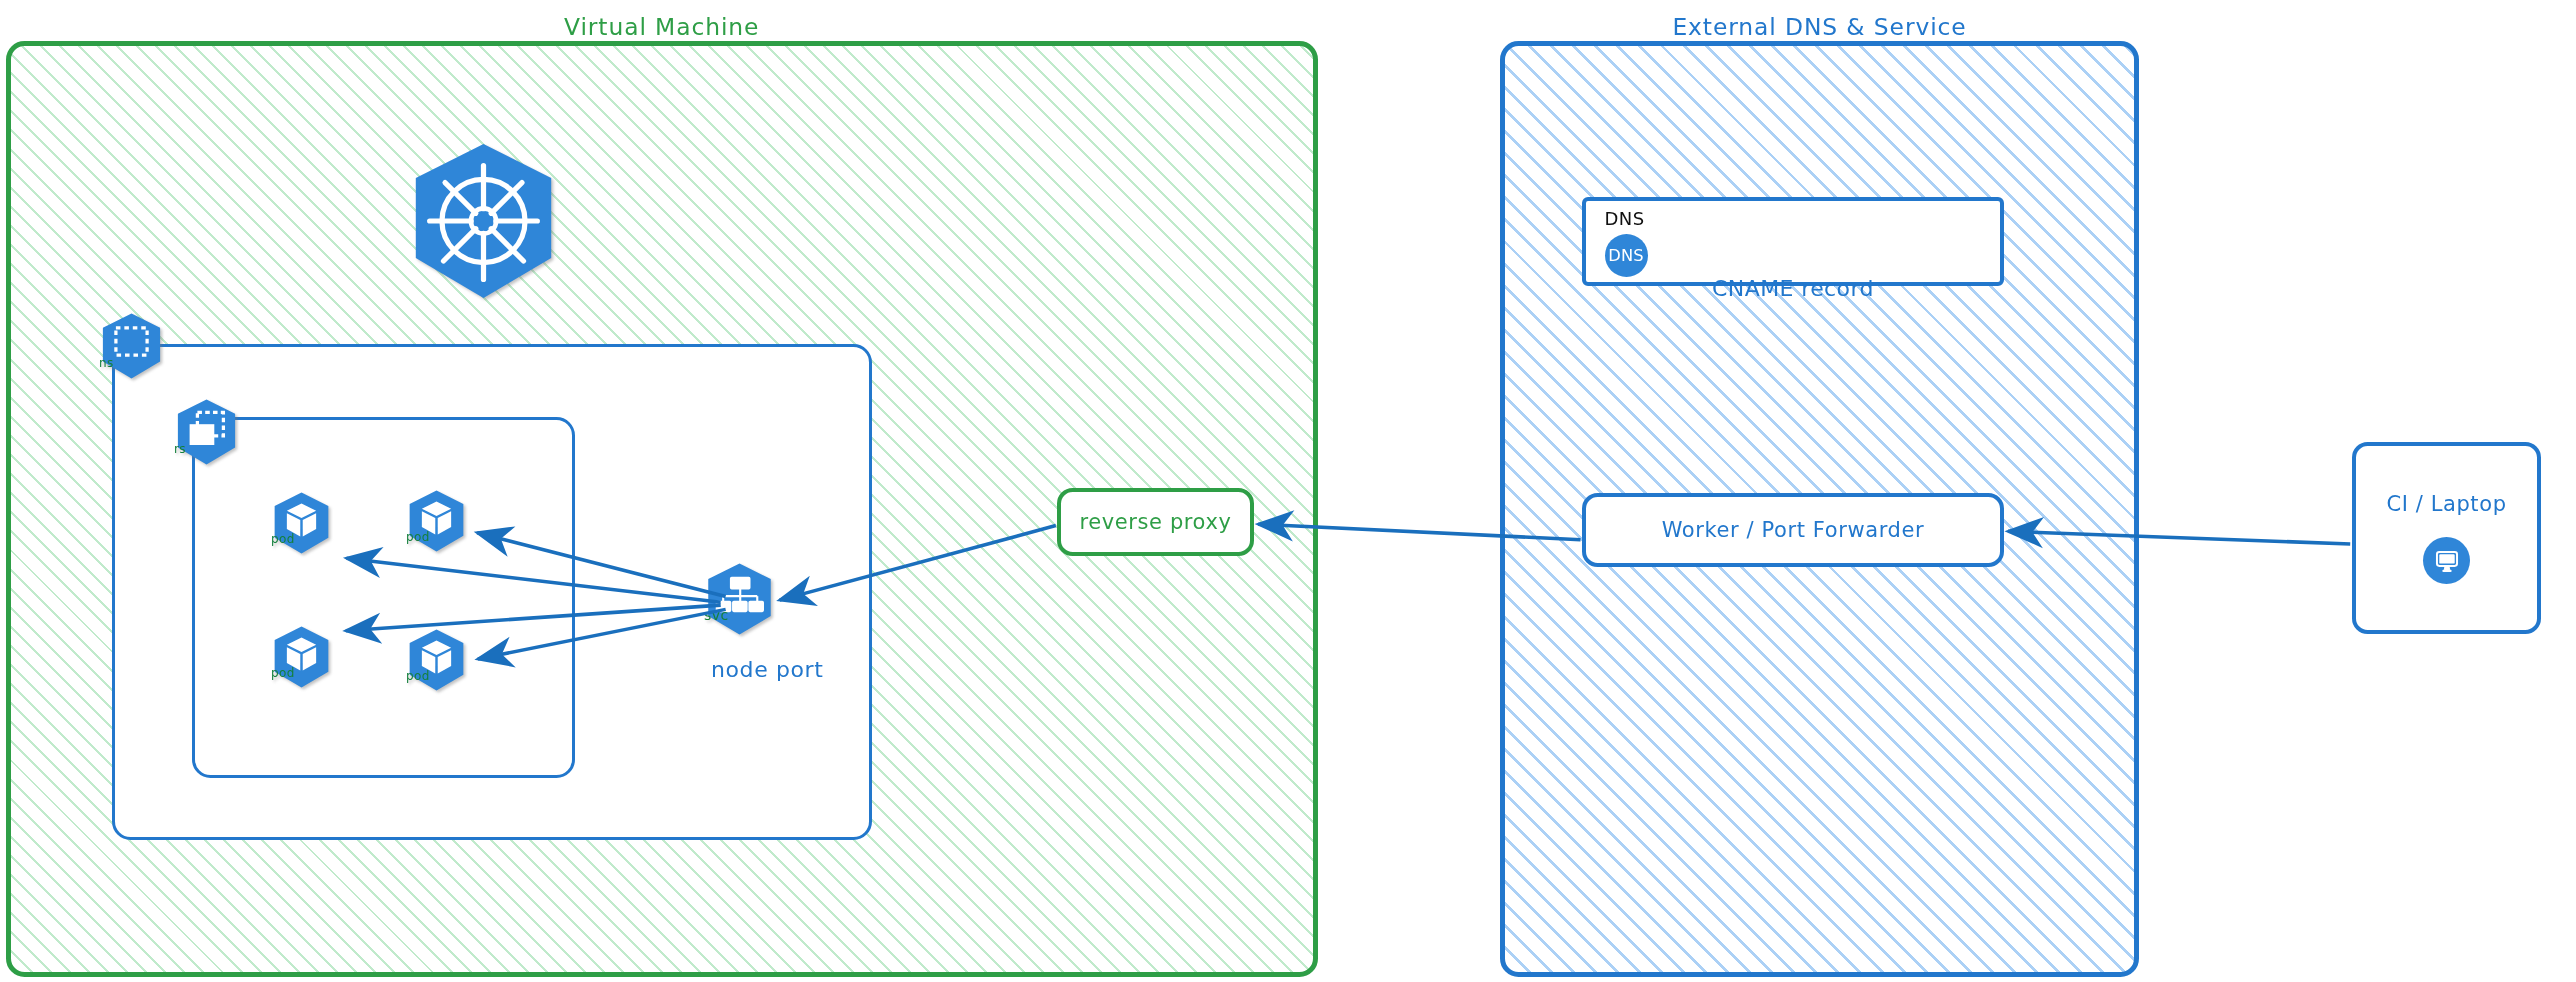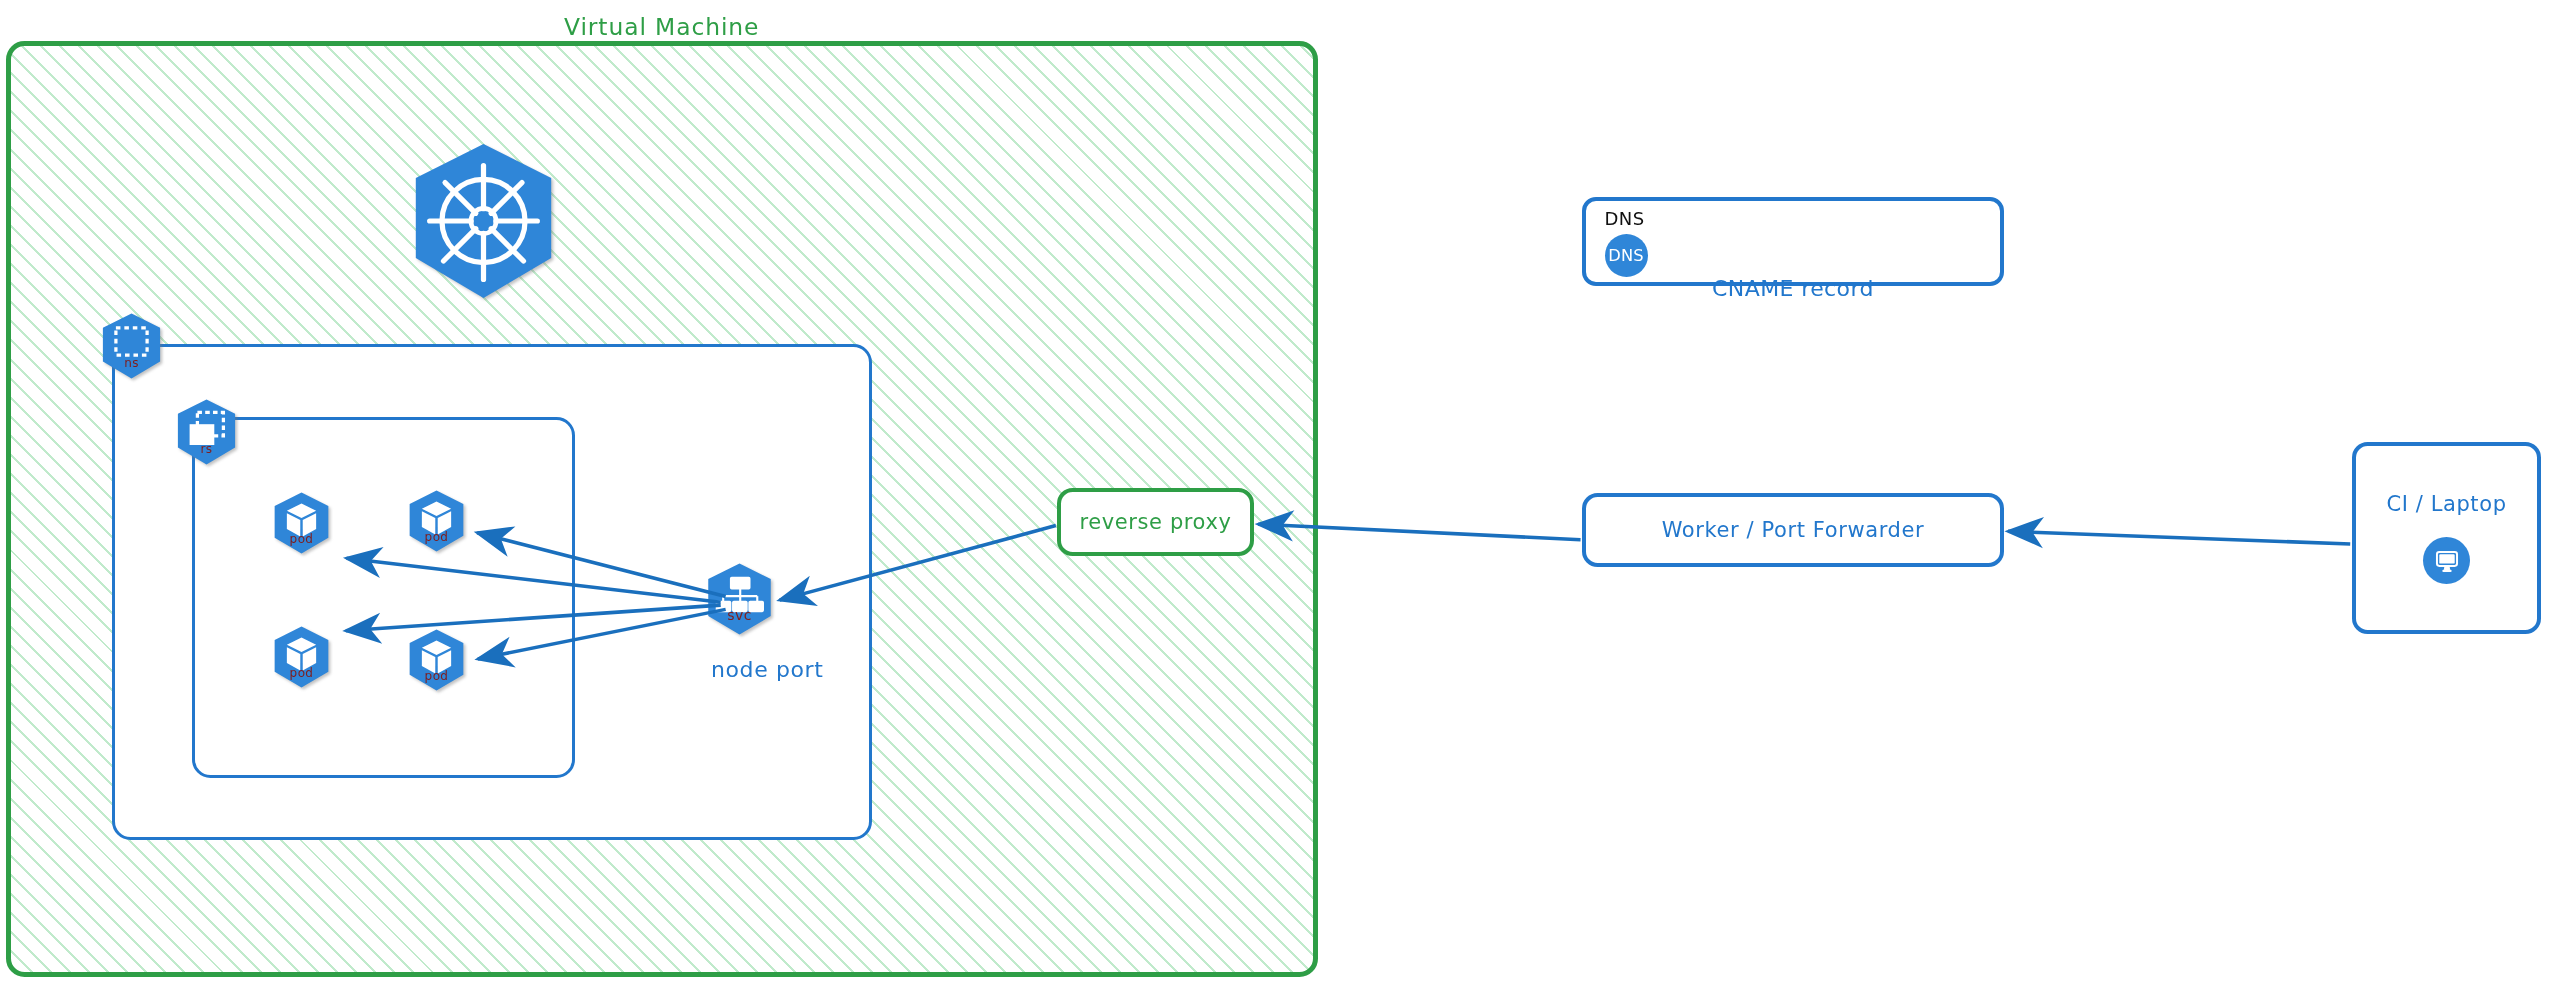--- a/index.html
+++ b/index.html
@@ -47,21 +47,21 @@
   .nodebox.green .lbl{color:#2e9e46;}
 
   
   .groupbox{
     position:absolute;box-sizing:border-box;background:#ffffff;
     border:3.6px solid #2277cc;border-radius:18.5px;
   }
 
   
   #dns-card{position:absolute;box-sizing:border-box;background:#fff;
-    border:4.3px solid #2277cc;border-radius:14px;}
+    border:4.3px solid #2277cc;border-radius:6px;}
   #dns-card .kind{
     position:absolute;left:18.5px;top:7px;color:#111;font-size:18px;
     letter-spacing:0.4px;
   }
   #dns-card .dnsbadge{
     position:absolute;left:18.5px;top:33px;width:43px;height:43px;
     border-radius:50%;background:#2f86d8;color:#fff;
     display:flex;align-items:center;justify-content:center;
     font-size:16.3px;letter-spacing:0.2px;
   }
@@ -77,22 +77,22 @@
     display:flex;align-items:center;justify-content:center;
   }
 
   
   .hex{
     position:absolute;
     filter:drop-shadow(2.1px 2.8px 1.4px rgba(120,120,120,.45));
   }
   .hex svg{display:block;}
   .hex .caption{
-    position:absolute;left:0;width:100%;text-align:center;
-    color:#7f1d1d;font-size:12px;letter-spacing:0.4px;
+    position:absolute;left:0;width:100%;text-align:left;
+    color:#15803d;font-size:12px;letter-spacing:0.4px;
     pointer-events:none;
   }
 
   
   .freelabel{
     position:absolute;color:#2277cc;font-size:22px;letter-spacing:0.6px;
     white-space:nowrap;
     margin-left:35px;
   }
 
@@ -102,20 +102,23 @@
 </style>
 </head>
 <body>
 
 <div id="stage">
 
   <div class="zone zone-green" id="zone-vm" style="left:5.7px;top:41px;width:1312px;height:936px;">
     <div class="zone-title green">Virtual Machine</div>
   </div>
 
+  <div class="zone zone-blue" id="zone-ext" style="left:1500px;top:41px;width:639px;height:936px;">
+    <div class="zone-title blue">External DNS &amp; Service</div>
+  </div>
 
   <div class="groupbox" style="left:112px;top:344px;width:760px;height:496px;"></div>
 
   <div class="groupbox" style="left:192px;top:417px;width:383px;height:361px;"></div>
 
   <div class="hex" style="left:406px;top:141px;width:155px;height:160px;">
     <svg width="155" height="160" viewBox="0 0 100 104">
       <polygon points="50,2 94,24 94,76 50,102 6,76 6,24" fill="#2f86d8"></polygon>
       <g stroke="#ffffff" stroke-width="3.4" fill="none" stroke-linecap="round">
         <circle cx="50" cy="52" r="27"></circle>

